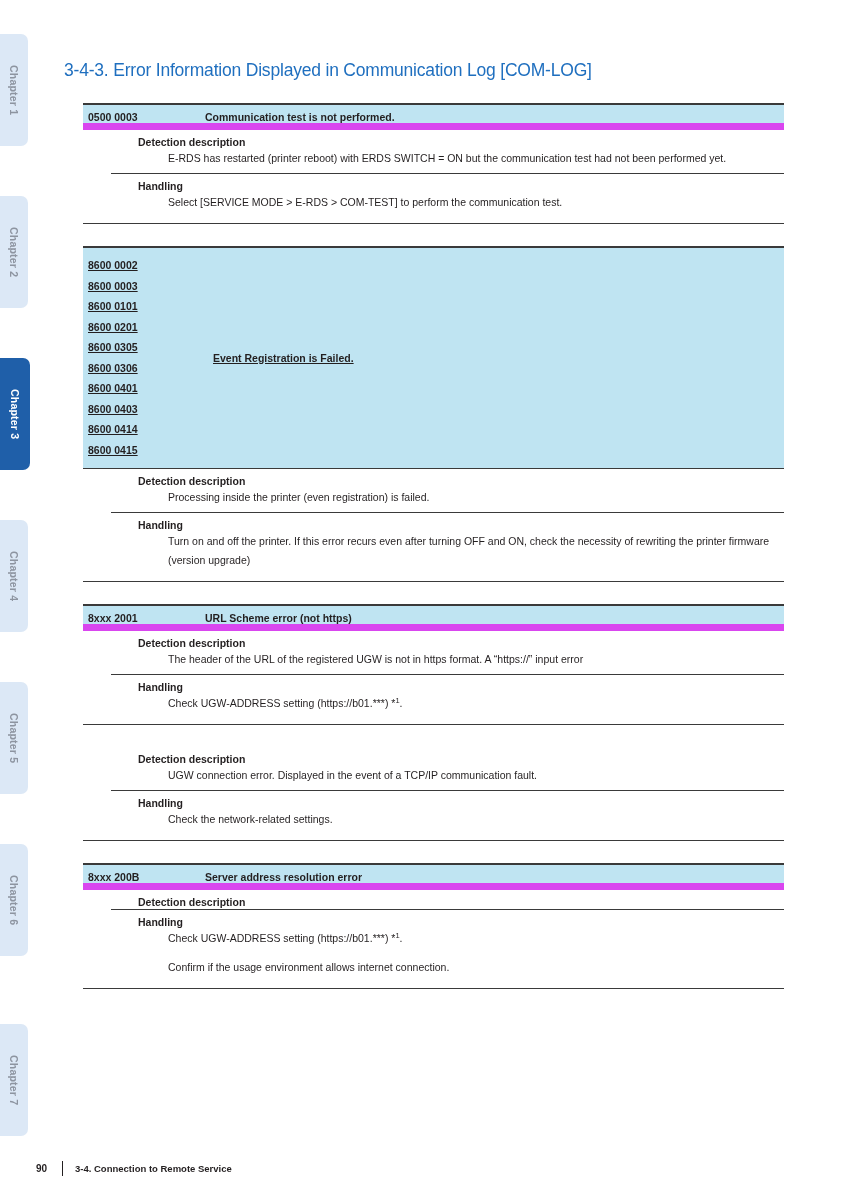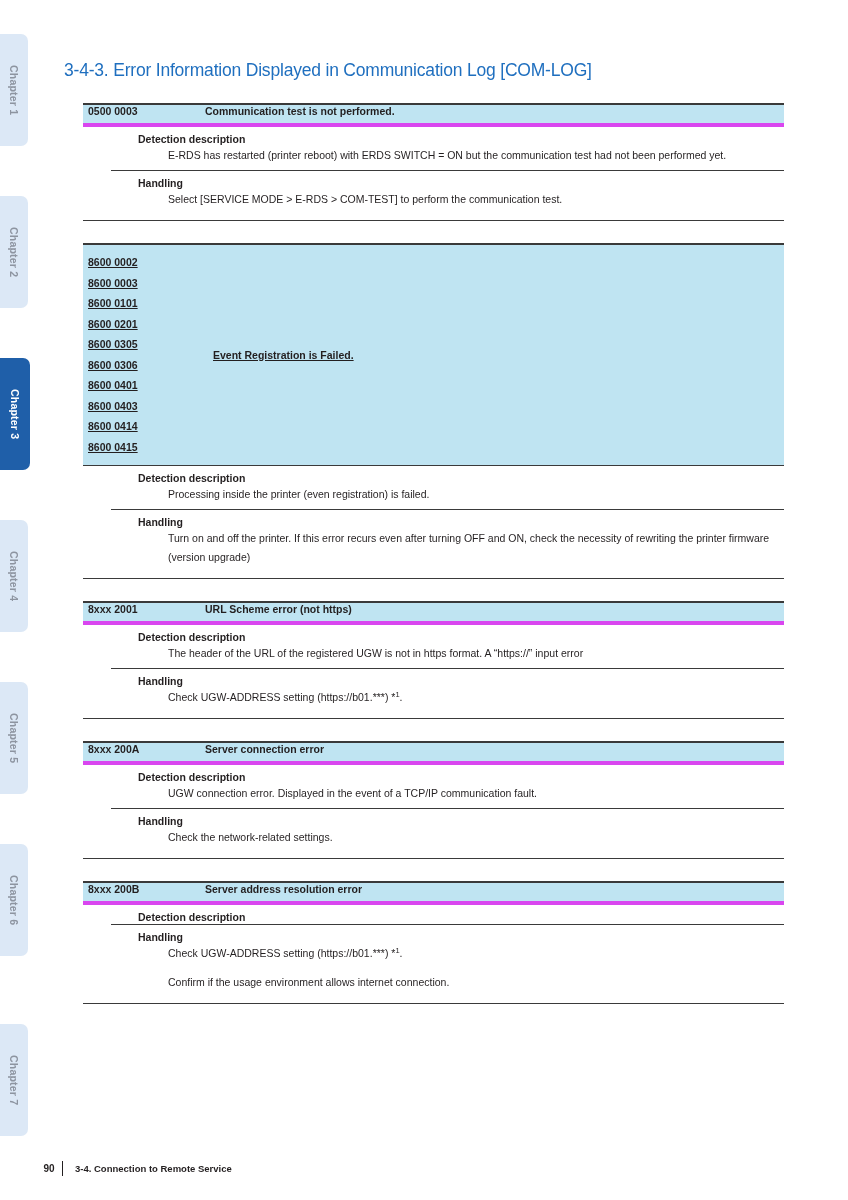--- a/index.html
+++ b/index.html
@@ -83,24 +83,24 @@
     width: 100%;
   }
   .block-gap {
     height: 22px;
   }
 
   
   .code-header {
     background: #bfe4f2;
     border-top: 2px solid #3a3a3a;
-    border-bottom: 4px solid #d946ef;
+    border-bottom: 7px solid #d946ef;
     position: relative;
     display: flex;
-    align-items: flex-start;
+    align-items: flex-end;
     height: 18px;
     box-sizing: content-box;
   }
   .code-header .code {
     font-size: 10.5px;
     font-weight: bold;
     padding-left: 5px;
     width: 122px;
     box-sizing: border-box;
     white-space: nowrap;
@@ -177,21 +177,20 @@
   }
 
   
   #page-footer {
     position: absolute;
     left: 36px;
     top: 1160px;
     display: flex;
     align-items: center;
     height: 16px;
-    text-align: center;
   }
   #page-footer .page-number {
     font-size: 10px;
     font-weight: bold;
     color: #231f20;
     width: 26px;
   }
   #page-footer .footer-rule {
     width: 1px;
     height: 15px;
@@ -300,24 +299,20 @@
       <div class="sec-label">Handling</div>
       <div class="sec-body">
         <p>Check UGW-ADDRESS setting (https://b01.***) *<sup>1</sup>.</p>
       </div>
       <div class="block-bottom"></div>
     </div>
 
     <div class="block-gap"></div>
 
     <div class="error-block">
-      <div class="code-header">
-        <span class="code">8xxx 200A</span>
-        <span class="desc">Server connection error</span>
-      </div>
       <div class="sec-label">Detection description</div>
       <div class="sec-body">
         <p>UGW connection error. Displayed in the event of a TCP/IP communication fault.</p>
       </div>
       <div class="sec-divider"></div>
       <div class="sec-label">Handling</div>
       <div class="sec-body">
         <p>Check the network-related settings.</p>
       </div>
       <div class="block-bottom"></div>

